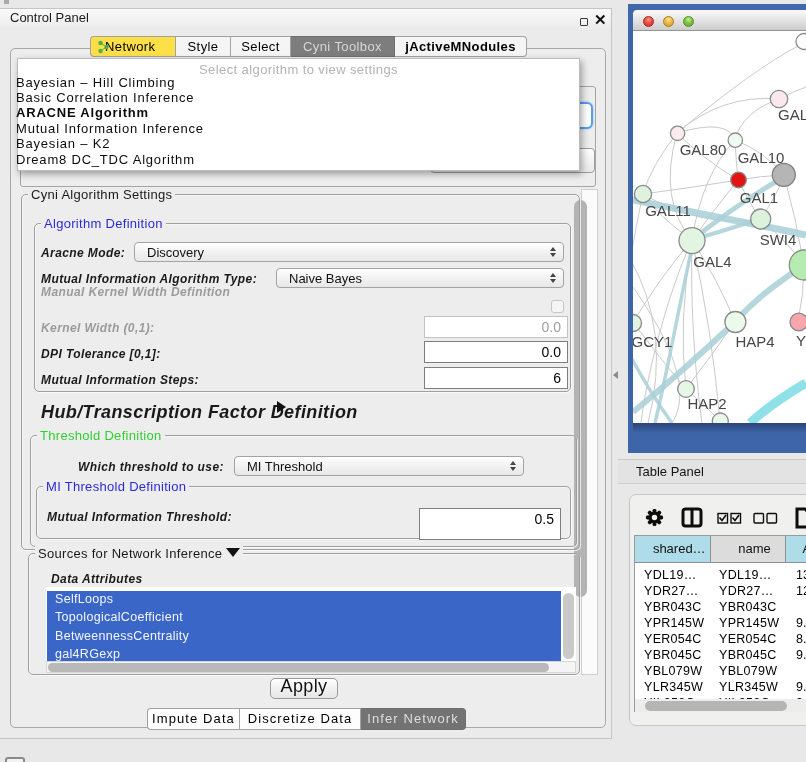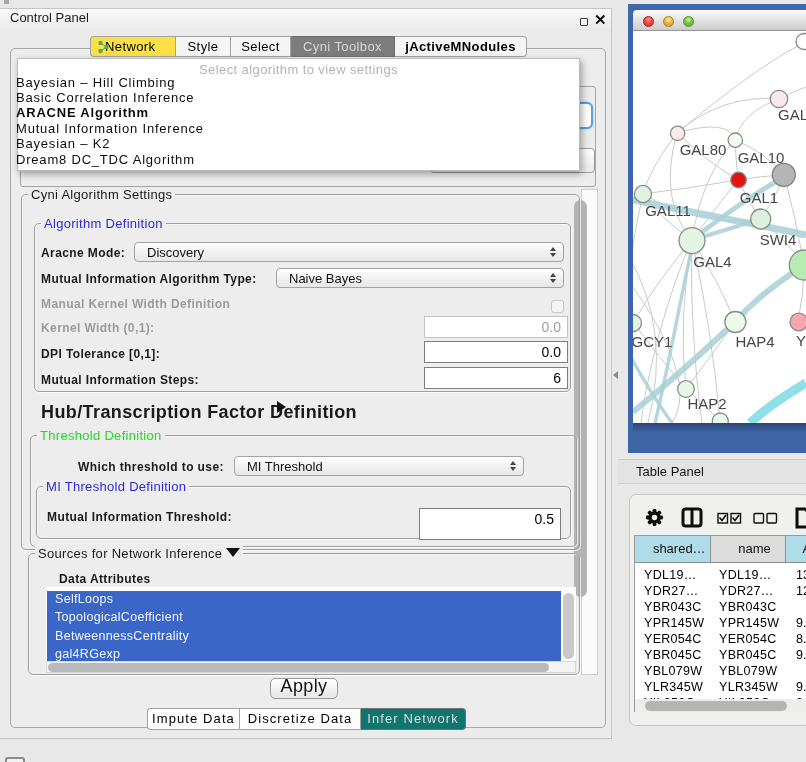--- a/index.html
+++ b/index.html
@@ -1,19 +1,19 @@
 <!DOCTYPE html>
 <html><head>
 <meta charset="utf-8">
 <style>
   * { margin:0; padding:0; box-sizing:border-box; }
   html,body { width:806px; height:762px; }
   body { font-family:"Liberation Sans", sans-serif; background:#e8e8e8; position:relative; overflow:hidden; }
   .abs { position:absolute; }
-  .lbl { font-size:12px; font-weight:bold; color:#1a1a1a; white-space:nowrap; letter-spacing:0.4px; }
+  .lbl { font-size:12px; font-weight:bold; color:#1a1a1a; white-space:nowrap; letter-spacing:0.4px;font-style:italic; }
   .dis { color:#9b9b9b; }
   .grp { position:absolute; border:1px solid #9f9f9f; border-radius:5px; box-shadow:1px 1px 0 rgba(255,255,255,.7), inset 1px 1px 0 rgba(255,255,255,.5); }
   .gtitle { position:absolute; top:-8px; left:6px; background:#ededed; padding:0 3px; font-size:13px; white-space:nowrap; letter-spacing:0.3px; }
   .combo { position:absolute; border:1px solid #a3a3a3; border-radius:4px; background:linear-gradient(#ffffff,#f3f3f3 45%,#e7e7e7); font-size:13px; color:#111; }
   .combo .ct { position:absolute; left:12px; top:50%; transform:translateY(-50%); white-space:nowrap;text-align:center; }
   .spin { position:absolute; right:7px; top:50%; transform:translateY(-50%); display:flex; flex-direction:column; gap:2px; }
   .spin .up { width:0;height:0;border-left:3.5px solid transparent;border-right:3.5px solid transparent;border-bottom:4.5px solid #444; }
   .spin .dn { width:0;height:0;border-left:3.5px solid transparent;border-right:3.5px solid transparent;border-top:4.5px solid #444; }
   .field { position:absolute; background:#fff; border:1px solid #7e7e7e; font-size:14px; color:#000; text-align:right; padding-right:6px; line-height:20px; }
   .fielddis { border:1px solid #c2c2c2; color:#9d9d9d; }
@@ -55,21 +55,21 @@
       </span>
     </div>
   <div class="lbl abs" style="left:41px;top:263px;">Mutual Information Algorithm Type:</div>
   <div class="combo" style="left:276px;top:259px;width:288px;height:20px;">
       <span class="ct">Naive Bayes</span>
       <span class="spin">
         <span class="up"></span>
         <span class="dn"></span>
       </span>
     </div>
-  <div class="lbl abs dis" style="left:41px;top:288px;text-align:right;">Manual Kernel Width Definition</div>
+  <div class="lbl abs dis" style="left:41px;top:276px;text-align:right;">Manual Kernel Width Definition</div>
   <div class="abs" style="left:551px;top:291px;width:13px;height:13px;border:1px solid #c6c6c6;border-radius:3px;background:#f5f5f5;"></div>
   <div class="lbl abs dis" style="left:41px;top:312px;">Kernel Width (0,1):</div>
   <div class="field fielddis" style="left:424px;top:307px;width:144px;height:22px;">0.0</div>
   <div class="lbl abs" style="left:41px;top:338px;">DPI Tolerance [0,1]:</div>
   <div class="field" style="left:424px;top:332px;width:144px;height:22px;">0.0</div>
   <div class="lbl abs" style="left:41px;top:364px;text-align:center;">Mutual Information Steps:</div>
   <div class="field" style="left:424px;top:358px;width:144px;height:22px;">6</div>
 
   <div class="lbl abs" style="left:41px;top:393px;font-size:18px;">Hub/Transcription Factor Definition</div>
   <div class="abs" style="left:277px;top:392px;width:0;height:0;border-top:6.5px solid transparent;border-bottom:6.5px solid transparent;border-left:9px solid #111;"></div>
@@ -87,37 +87,37 @@
     </div>
   <div class="grp" style="left:36px;top:477px;width:535px;height:53px;">
     <span class="gtitle" style="color:#2b2bd6;">MI Threshold Definition</span>
   </div>
   <div class="lbl abs" style="left:47px;top:501px;">Mutual Information Threshold:</div>
   <div class="field" style="left:419px;top:499px;width:142px;height:32px;padding-left:24px;">0.5</div>
 
   <div class="grp" style="left:28px;top:544px;width:552px;height:122px;">
     <span class="gtitle" style="color:#1a1a1a;">Sources for Network Inference <span style="display:inline-block;width:0;height:0;border-left:7px solid transparent;border-right:7px solid transparent;border-top:9px solid #111;vertical-align:1px;"></span></span>
   </div>
-  <div class="lbl abs" style="left:40px;top:563px;padding-left:19px;">Data Attributes</div>
+  <div class="lbl abs" style="left:32px;top:563px;padding-left:19px;">Data Attributes</div>
   <div class="abs" style="left:46px;top:578px;width:530px;height:76px;background:#fff;"></div>
   <div class="abs" style="left:47px;top:582px;width:514px;height:70px;background:#3a66c8;"></div>
   <div class="abs" style="left:55px;top:580.5px;font-size:12.5px;color:#f4f6ff;line-height:18.5px;white-space:pre;letter-spacing:0.3px;">SelfLoops
 TopologicalCoefficient
 BetweennessCentrality
 gal4RGexp</div>
   <div class="abs" style="left:562.5px;top:584px;width:11px;height:66px;background:#c9c9c9;border-radius:5.5px;"></div>
   <div class="abs" style="left:46px;top:652px;width:530px;height:12px;background:#f4f4f4;border:1px solid #d7d7d7;"></div>
   <div class="abs" style="left:48px;top:653.5px;width:501px;height:9px;background:#b9b9b9;border-radius:4.5px;"></div>
 
   <div class="abs" style="left:270px;top:669px;width:68px;height:21px;border:1px solid #9a9a9a;border-radius:5px;background:linear-gradient(#ffffff,#f1f1f1 50%,#e6e6e6);font-size:18px;color:#111;text-align:center;line-height:14px;letter-spacing:0.4px;">Apply</div>
 
   <div class="abs" style="left:147px;top:699px;height:22px;display:flex;font-size:13px;letter-spacing:1.1px;">
     <div style="width:92px;background:#fdfdfd;border:1px solid #a2a2a2;border-right:none;border-radius:4px 0 0 4px;text-align:center;line-height:20px;">Impute Data</div>
     <div style="width:122px;background:#fdfdfd;border:1px solid #a2a2a2;text-align:center;line-height:20px;">Discretize Data</div>
-    <div style="width:105px;background:#0f766e;border:1px solid #6f6f6f;border-left:none;border-radius:0 4px 4px 0;text-align:center;line-height:20px;color:#dedede;">Infer Network</div>
+    <div style="width:105px;background:#737373;border:1px solid #6f6f6f;border-left:none;border-radius:0 4px 4px 0;text-align:center;line-height:20px;color:#dedede;">Infer Network</div>
   </div>
 </div>
 
 <div class="abs" style="left:90px;top:36px;height:21px;display:flex;font-size:13px;z-index:5;letter-spacing:0.4px;">
   <div style="width:85px;background:#fde047;border:1px solid #a2a2a2;border-right:none;border-radius:4px 0 0 4px;text-align:left;line-height:19px;padding-left:14px;position:relative;">
     <svg class="abs" style="left:6px;top:3px;" width="13" height="14" viewBox="0 0 13 14">
         <circle cx="3.5" cy="3" r="2.2" fill="#4faf4f"></circle>
         <circle cx="3.5" cy="11" r="2.2" fill="#4faf4f"></circle>
         <circle cx="9.5" cy="7" r="2.2" fill="#4faf4f"></circle>
         <path d="M3.5 3 L9.5 7 L3.5 11" stroke="#4faf4f" stroke-width="1" fill="none"></path>

